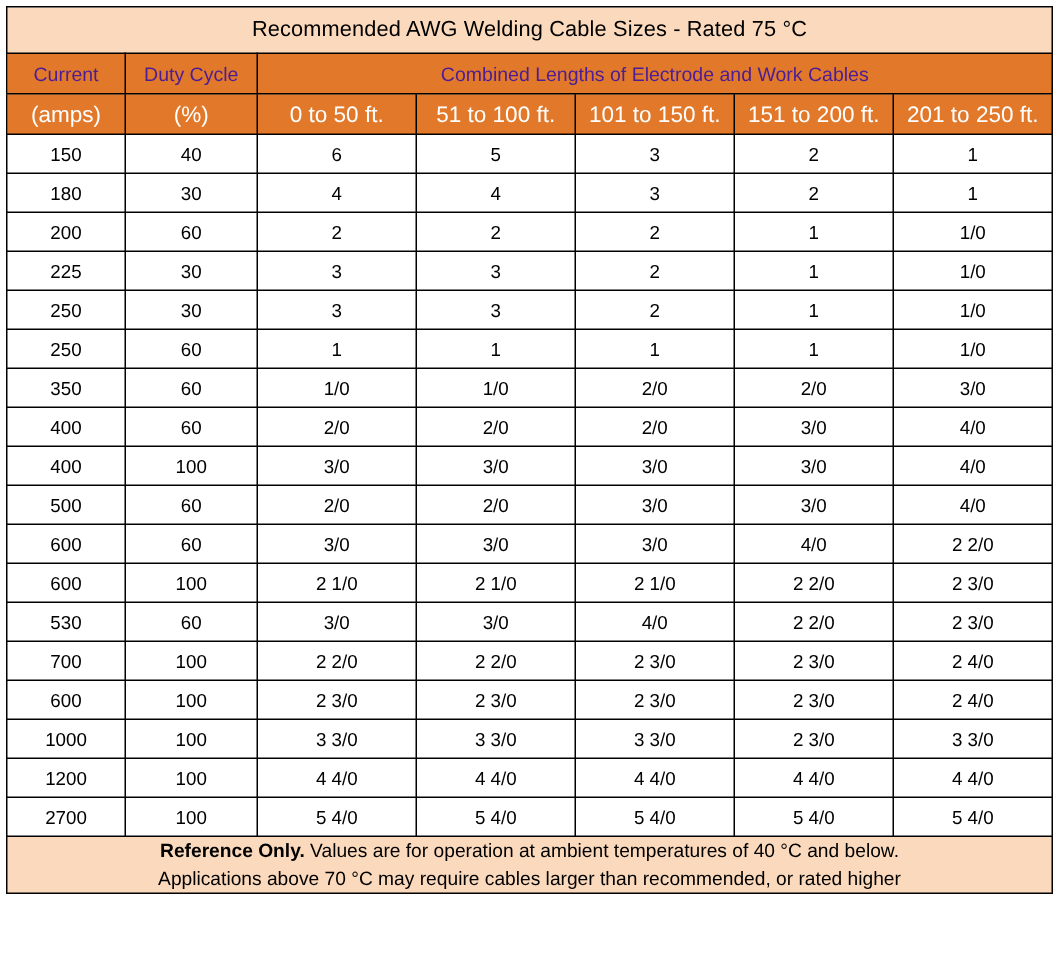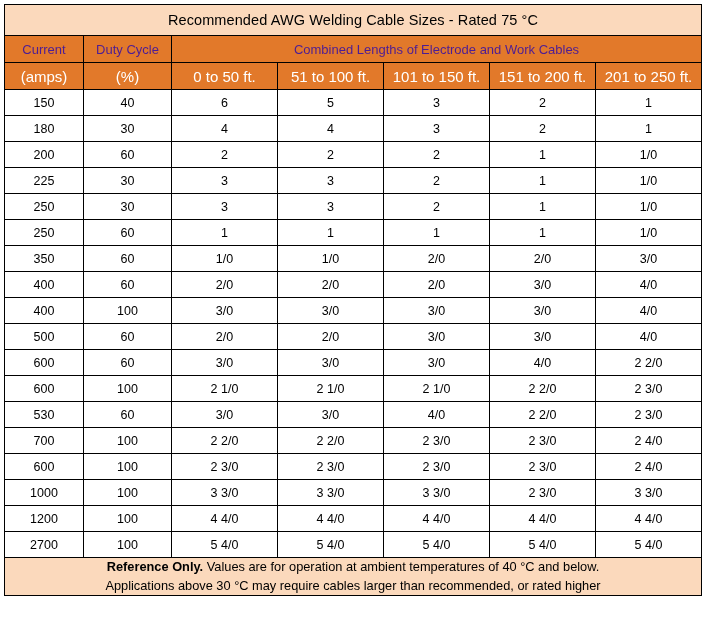--- a/index.html
+++ b/index.html
@@ -267,18 +267,18 @@
         <td class="data-cell">5 4/0</td>
         <td class="data-cell">5 4/0</td>
         <td class="data-cell">5 4/0</td>
         <td class="data-cell">5 4/0</td>
         <td class="data-cell">5 4/0</td>
       </tr>
 
       <tr>
         <td class="footer-cell" colspan="7">
           <span><b>Reference Only.</b><span> Values are for operation at ambient temperatures of 40 °C and below.</span></span><br>
-          <span>Applications above 30 °C may require cables larger than recommended, or rated higher</span>
+          <span>Applications above 70 °C may require cables larger than recommended, or rated higher</span>
         </td>
       </tr>
     </tbody>
   </table>
 </div>
 
 </body></html>

